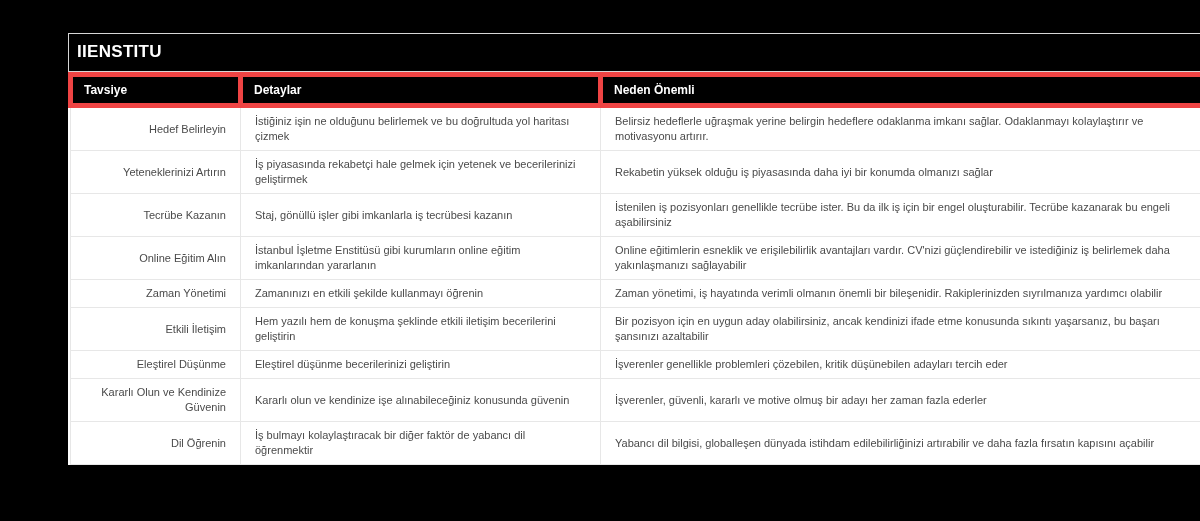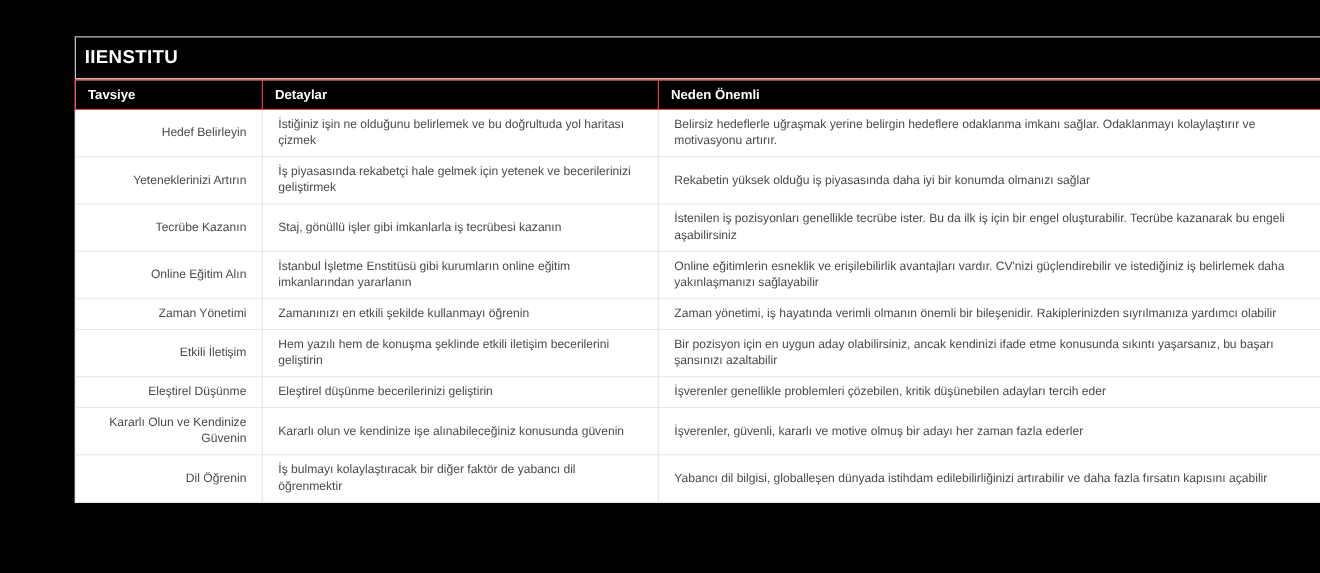--- a/index.html
+++ b/index.html
@@ -36,21 +36,21 @@
   table.advice col.c2 { width: 360px; }
   table.advice col.c3 { width: 604px; }
   table.advice th {
     box-sizing: border-box;
     background: #000000;
     color: #ffffff;
     font-size: 12px;
     font-weight: 700;
     text-align: left;
     padding: 6px 11px;
-    border: 1px solid #ef4444;
+    border: 5px solid #ef4444;
   }
   table.advice td {
     box-sizing: border-box;
     font-size: 11px;
     line-height: 15px;
     color: #4a4a4a;
     padding: 6px 14px;
     border: 1px solid #e7e7e7;
     vertical-align: middle;
     background: #ffffff;

